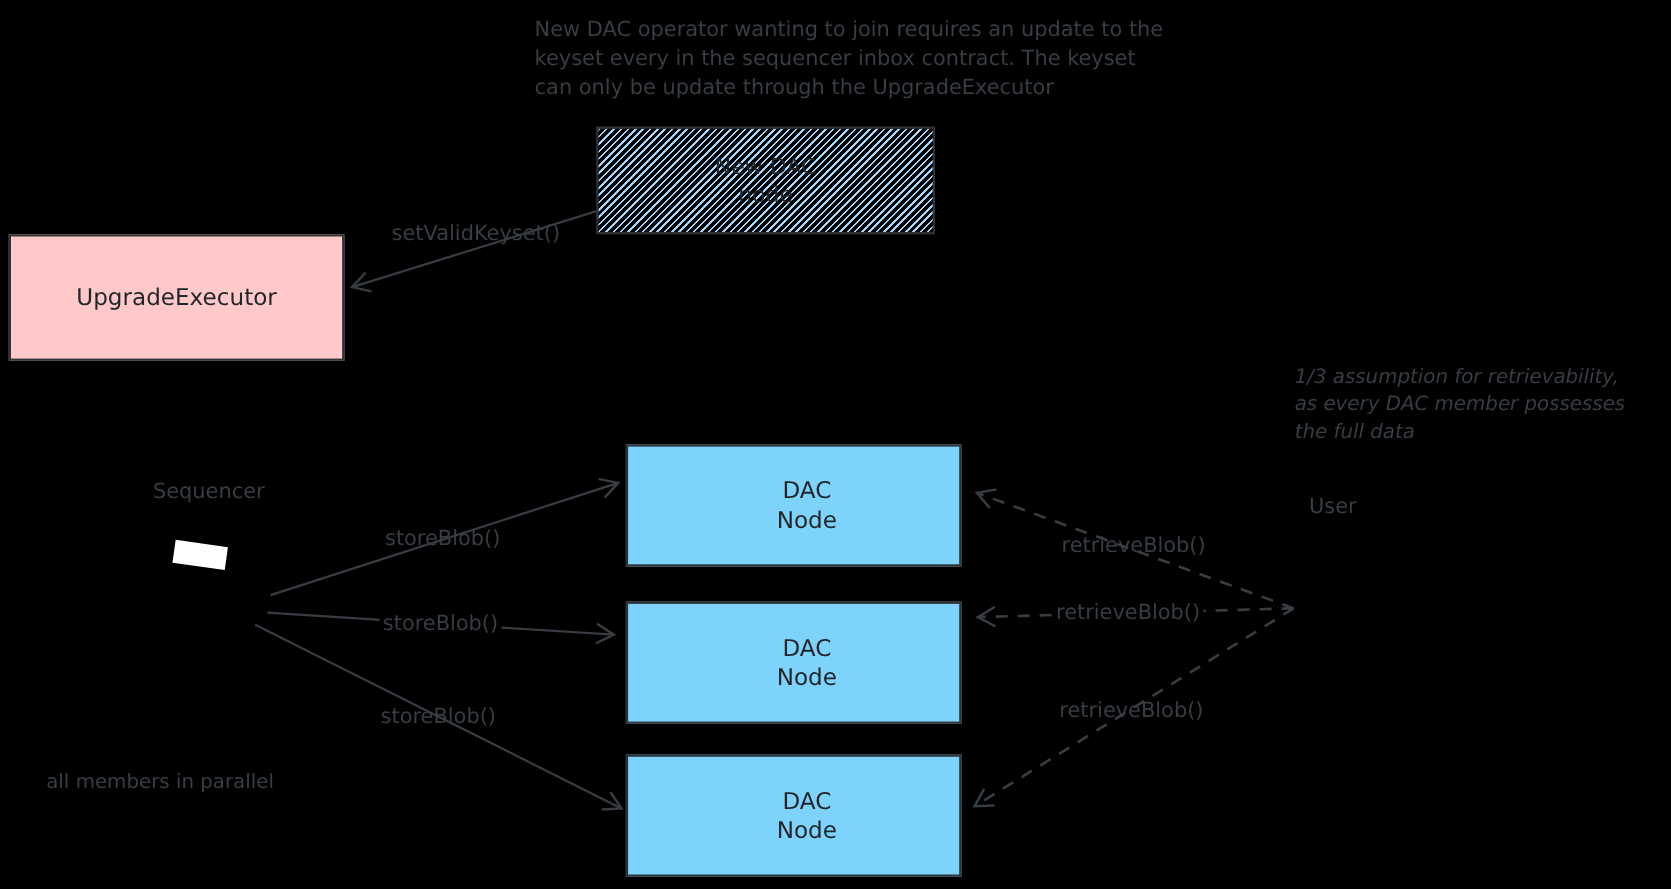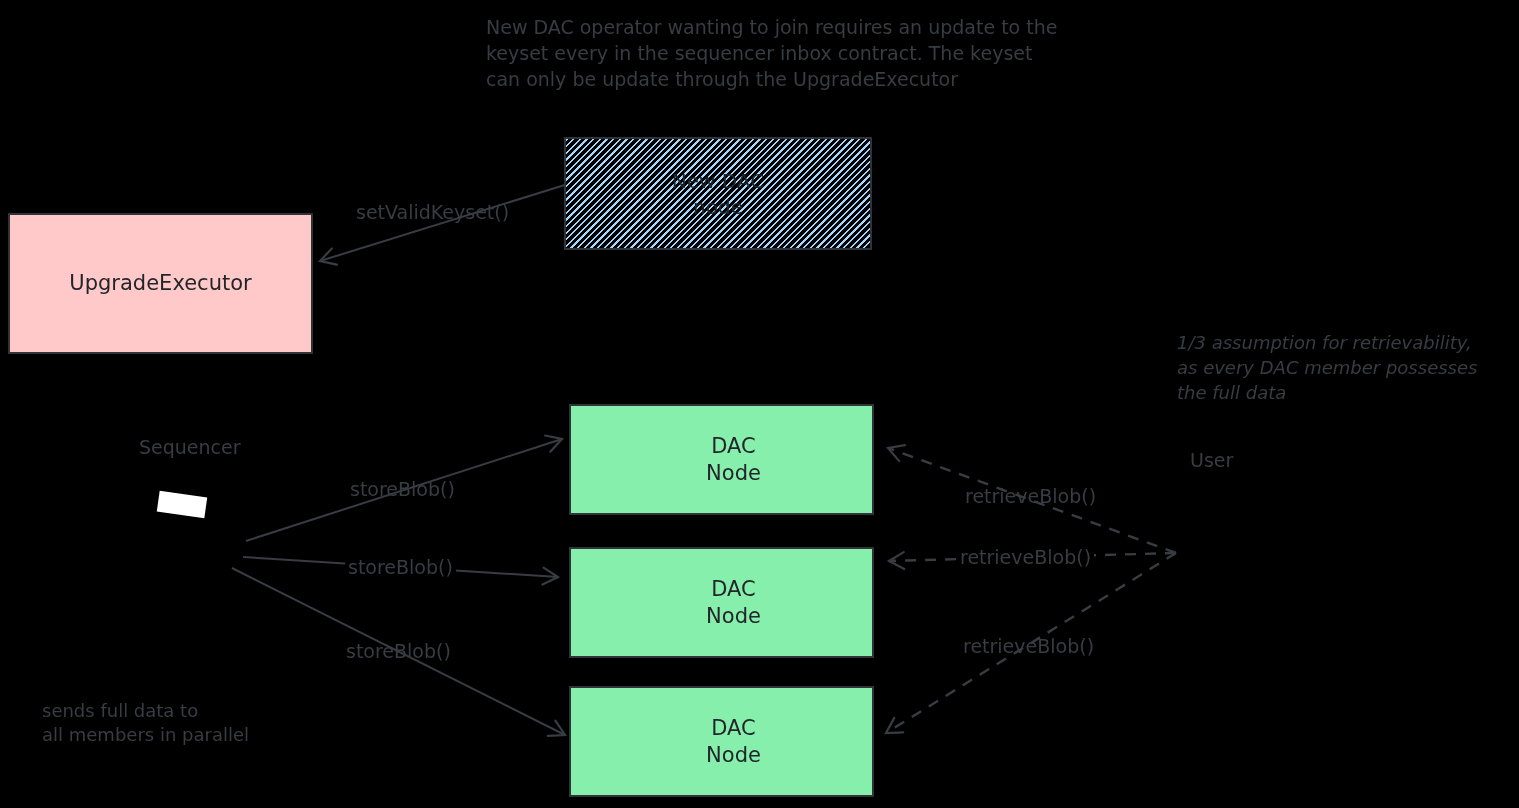--- a/index.html
+++ b/index.html
@@ -33,21 +33,21 @@
     border: 2px solid #2f3439;
     display: flex;
     flex-direction: column;
     align-items: center;
     justify-content: center;
     text-align: center;
     z-index: 2;
   }
   .box .line { color: #22262b; font-size: 21px; line-height: 27px; white-space: nowrap; }
   .box-pink { background: #ffc9c9; }
-  .box-blue { background: #86efac; padding-left: 24px; }
+  .box-blue { background: #7dd3fc; padding-left: 24px; }
   .box-hatched {
     background-color: #000;
     background-image: repeating-linear-gradient(
       135deg,
       #a5d8ff 0px, #a5d8ff 1.6px,
       transparent 1.6px, transparent 4.7px
     );
   }
   .box-hatched .line { color: #1c2averse026; color: #1f242a; font-size: 20px; line-height: 26px; }
   .blob {
@@ -90,26 +90,26 @@
     <line class="dashed-wire" x1="1176" y1="553" x2="889" y2="561" marker-end="url(#ah)"></line>
     <line class="dashed-wire" x1="1176" y1="553" x2="886" y2="733" marker-end="url(#ah)"></line>
   </svg>
 
   <div class="note" style="left:462px; top:14px;margin-left:24px;">
     <div>New DAC operator wanting to join requires an update to the</div>
     <div>keyset every in the sequencer inbox contract. The keyset</div>
     <div>can only be update through the UpgradeExecutor</div>
   </div>
 
-  <div class="box box-hatched" style="left:564px; top:115px; width:308px; height:113px;margin-top:22px;">
+  <div class="box box-hatched" style="left:542px; top:115px; width:308px; height:98px;">
     <div class="line">New DAC</div>
     <div class="line">node</div>
   </div>
 
-  <div class="box box-pink" style="left:8px; top:213px; width:305px; height:141px;">
+  <div class="box box-pink" style="left:8px; top:213px; width:305px; height:115px;">
     <div class="line">UpgradeExecutor</div>
   </div>
 
   <div class="floating-label" style="left:356px; top:201px;">setValidKeyset()</div>
 
   <div class="floating-label" style="left:139px; top:436px;">Sequencer</div>
   <div class="blob"></div>
 
   <div class="floating-label" style="left:350px; top:478px;">storeBlob()</div>
   <div class="floating-label on-line" style="left:345px; top:556px;">storeBlob()</div>
@@ -134,17 +134,16 @@
 
   <div class="note note-right" style="left:1177px; top:330px;font-style:italic;">
     <div>1/3 assumption for retrievability,</div>
     <div>as every DAC member possesses</div>
     <div>the full data</div>
   </div>
 
   <div class="floating-label" style="left:1190px; top:449px;">User</div>
 
   <div class="note note-bottom-left" style="left:42px; top:699px;">
-    <div>sends full data to</div>
     <div>all members in parallel</div>
   </div>
 
 </div>
 
 </body></html>

